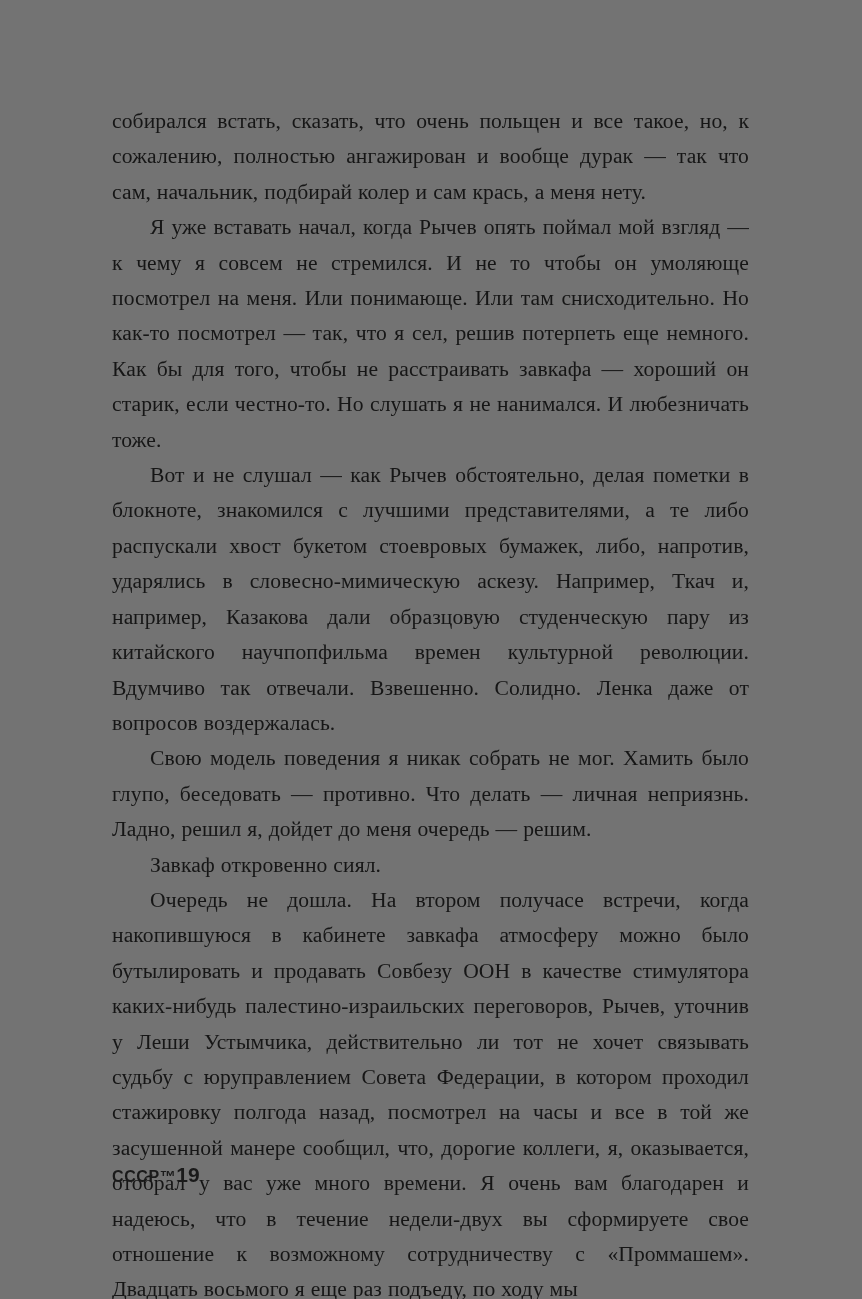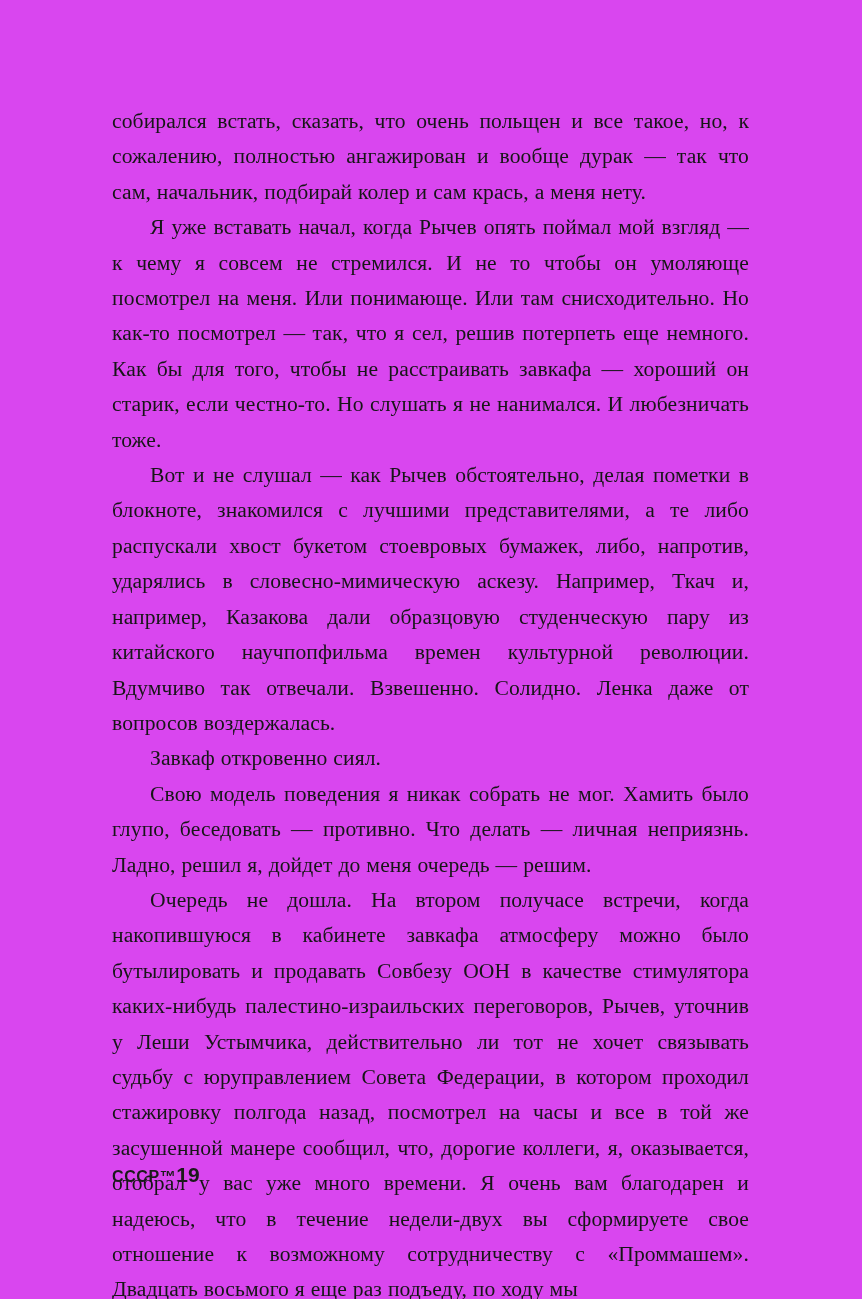--- a/index.html
+++ b/index.html
@@ -14,21 +14,21 @@
     font-family: "Liberation Serif", serif;
     color: #161616;
     overflow: hidden;
   }
   .page {
     position: absolute;
     left: 0;
     top: 0;
     width: 862px;
     height: 1299px;
-    background: #d946ef;
+    background: #737373;
   }
   .text-block {
     position: absolute;
     left: 112px;
     top: 104px;
     width: 637px;
   }
   .para {
     margin: 0;
     font-size: 21.6px;
@@ -67,22 +67,22 @@
 </style>
 </head>
 <body>
 
 <div class="page">
 
   <div class="text-block">
     <p class="para">собирался встать, сказать, что очень польщен и все такое, но, к сожалению, полностью ангажирован и вообще дурак — так что сам, начальник, подбирай колер и сам крась, а меня нету.</p>
     <p class="para indent">Я уже вставать начал, когда Рычев опять поймал мой взгляд — к чему я совсем не стремился. И не то чтобы он умоляюще посмотрел на меня. Или понимающе. Или там снисходительно. Но как-то посмотрел — так, что я сел, решив потерпеть еще немного. Как бы для того, чтобы не расстраивать завкафа — хороший он старик, если честно-то. Но слушать я не нанимался. И любезничать тоже.</p>
     <p class="para indent">Вот и не слушал — как Рычев обстоятельно, делая пометки в блокноте, знакомился с лучшими представителями, а те либо распускали хвост букетом стоевровых бумажек, либо, напротив, ударялись в словесно-мимическую аскезу. Например, Ткач и, например, Казакова дали образцовую студенческую пару из китайского научпопфильма времен культурной революции. Вдумчиво так отвечали. Взвешенно. Солидно. Ленка даже от вопросов воздержалась.</p>
+    <p class="para indent">Свою модель поведения я никак собрать не мог. Хамить было глупо, беседовать — противно. Что делать — личная неприязнь. Ладно, решил я, дойдет до меня очередь — решим.</p>
     <p class="para indent">Завкаф откровенно сиял.</p>
-    <p class="para indent">Свою модель поведения я никак собрать не мог. Хамить было глупо, беседовать — противно. Что делать — личная неприязнь. Ладно, решил я, дойдет до меня очередь — решим.</p>
     <p class="para indent">Очередь не дошла. На втором получасе встречи, когда накопившуюся в кабинете завкафа атмосферу можно было бутылировать и продавать Совбезу ООН в качестве стимулятора каких-нибудь палестино-израильских переговоров, Рычев, уточнив у Леши Устымчика, действительно ли тот не хочет связывать судьбу с юруправлением Совета Федерации, в котором проходил стажировку полгода назад, посмотрел на часы и все в той же засушенной манере сообщил, что, дорогие коллеги, я, оказывается, отобрал у вас уже много времени. Я очень вам благодарен и надеюсь, что в течение недели-двух вы сформируете свое отношение к возможному сотрудничеству с «Проммашем». Двадцать восьмого я еще раз подъеду, по ходу мы</p>
   </div>
 
   <div class="footer">
     <span class="running-title">СССР™</span>
     <span class="page-number">19</span>
   </div>
 
 </div>
 

